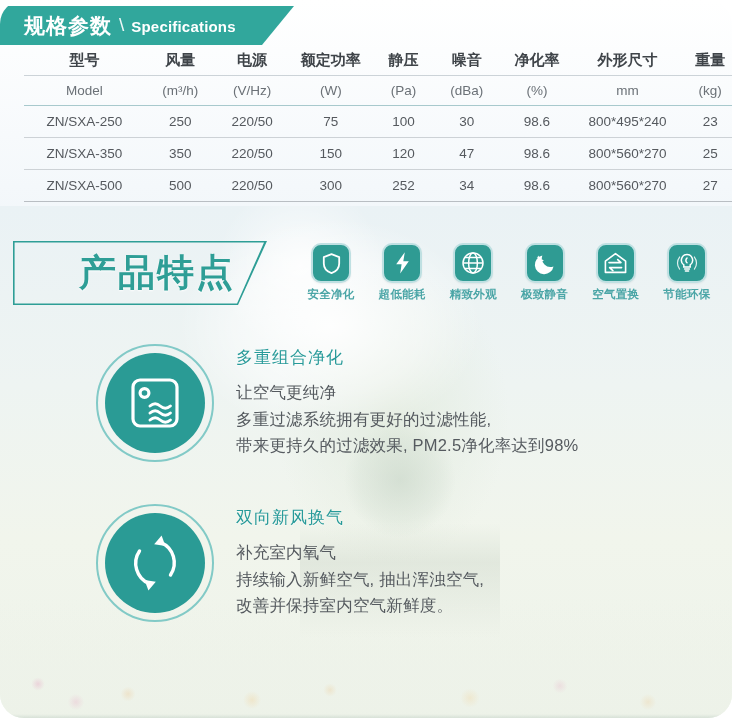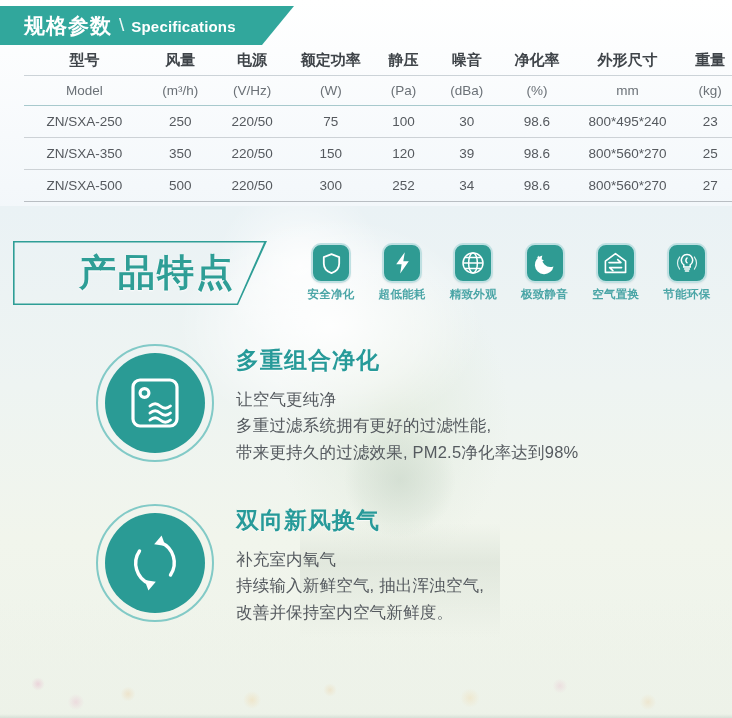--- a/index.html
+++ b/index.html
@@ -12,20 +12,21 @@
     overflow: hidden;
     font-family: "Liberation Sans", "DejaVu Sans", sans-serif;
     background: #ffffff;
   }
   #page {
     position: relative;
     width: 732px;
     height: 718px;
     overflow: hidden;
     background: linear-gradient(180deg, #ffffff 0%, #f4f8fb 26%, #eef4f8 40%, #eef5f2 60%, #f2f7f1 100%);
+    border-radius: 24px;
   }
 
   
   .bg-layer {
     position: absolute;
     left: 0; right: 0;
     pointer-events: none;
   }
   #bg-meadow {
     top: 206px; left: 0;
@@ -246,22 +247,22 @@
     align-items: center;
     justify-content: center;
   }
   .big-icon-disc svg { display: block; }
 
   .feature-text {
     margin-left: 22px;
     padding-top: 4px;
   }
   .feature-title {
-    font-size: 23px;
-    font-weight: bold;
+    font-size: 17px;
+    font-weight: normal;
     color: #279a99;
     letter-spacing: 1px;
     line-height: 1.12;
     margin-bottom: 12px;
     text-shadow: 0 1px 1px rgba(255,255,255,0.7);
   }
   .feature-lines {
     font-size: 16.5px;
     color: #555a5f;
     line-height: 1.62;
@@ -334,21 +335,21 @@
         <td>98.6</td>
         <td>800*495*240</td>
         <td>23</td>
       </tr>
       <tr class="data-row">
         <td>ZN/SXA-350</td>
         <td>350</td>
         <td>220/50</td>
         <td>150</td>
         <td>120</td>
-        <td>39</td>
+        <td>47</td>
         <td>98.6</td>
         <td>800*560*270</td>
         <td>25</td>
       </tr>
       <tr class="data-row">
         <td>ZN/SXA-500</td>
         <td>500</td>
         <td>220/50</td>
         <td>300</td>
         <td>252</td>

